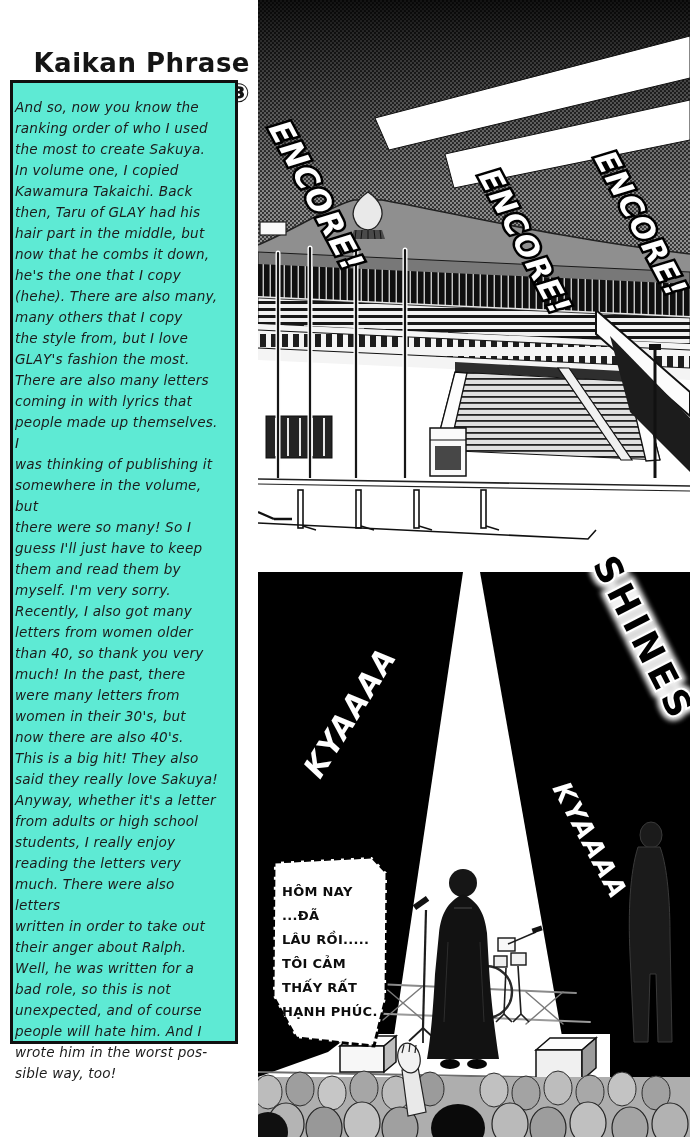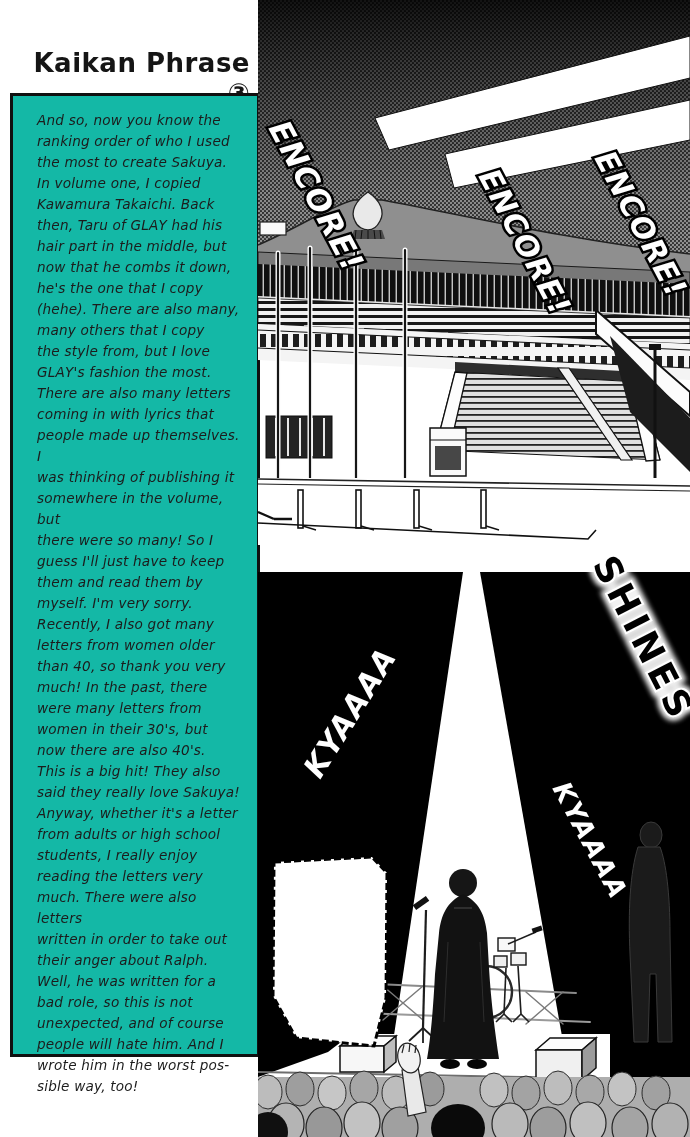--- a/index.html
+++ b/index.html
@@ -1,21 +1,21 @@
 <!DOCTYPE html>
 <html><head>
 <meta charset="utf-8">
 <style>
   html,body{margin:0;padding:0;background:#fff;}
   .page{position:relative;width:690px;height:1137px;background:#fff;overflow:hidden;
         font-family:"DejaVu Sans",sans-serif;color:#111;}
   .title{position:absolute;left:8px;top:48px;width:242px;text-align:right;
          font-size:26px;font-weight:600;letter-spacing:.5px;color:#151515;}
-  .note-box{position:absolute;left:10px;top:93px;width:208px;height:934px;
-            border:3px solid #101010;background:#14b8a6;padding:14px 12px 10px 24px;}
+  .note-box{position:absolute;left:10px;top:80px;width:208px;height:934px;
+            border:3px solid #101010;background:#5eead4;padding:14px 12px 10px 2px;}
   .note-text{font-style:italic;font-size:13.6px;line-height:21px;white-space:pre-line;
              color:#1c1c1c;letter-spacing:.2px;}
   .panel{position:absolute;}
   .p1{left:258px;top:0;width:432px;height:545px;}
   .p2{left:258px;top:572px;width:432px;height:565px;}
   .sfx-overlay{position:absolute;left:0;top:0;width:690px;height:1137px;pointer-events:none;}
   svg{display:block;}
   .bubble-text{position:absolute;left:282px;top:880px;width:104px;
                font-weight:bold;font-size:13px;line-height:24px;white-space:pre-line;
                color:#0d0d0d;letter-spacing:.3px;pointer-events:none;}
@@ -336,20 +336,25 @@
         <line x1="146" y1="473" x2="144" y2="481" stroke="#222" stroke-width="1.2"></line>
         <line x1="152" y1="471" x2="151" y2="480" stroke="#222" stroke-width="1.2"></line>
         <line x1="158" y1="473" x2="157" y2="481" stroke="#222" stroke-width="1.2"></line>
       </g>
 
       <polygon points="16,290 114,285 129,301 128,426 116,474 38,466 15,424" fill="#fff" stroke="#000" stroke-width="3" stroke-dasharray="7 3"></polygon>
     </svg>
 
   </div>
 
+  <div class="bubble-text">HÔM NAY ...ĐÃ
+LÂU RỒI.....
+TÔI CẢM
+THẤY RẤT
+HẠNH PHÚC.</div>
 
   <svg class="sfx-overlay" width="690" height="1137" viewBox="0 0 690 1137">
     <defs>
       <filter id="glow" x="-60%" y="-60%" width="220%" height="220%">
         <feGaussianBlur stdDeviation="2.6"></feGaussianBlur>
       </filter>
     </defs>
     <g class="sfx" font-family="DejaVu Sans, sans-serif">
       <text transform="translate(268,128) rotate(62)" font-size="31" font-weight="bold" font-style="italic" fill="#fff" stroke="#000" stroke-width="5" paint-order="stroke" letter-spacing="1.5">ENCORE!</text>
       <text transform="translate(478,176) rotate(62)" font-size="30" font-weight="bold" font-style="italic" fill="#fff" stroke="#000" stroke-width="5" paint-order="stroke" letter-spacing="1.5">ENCORE!</text>

